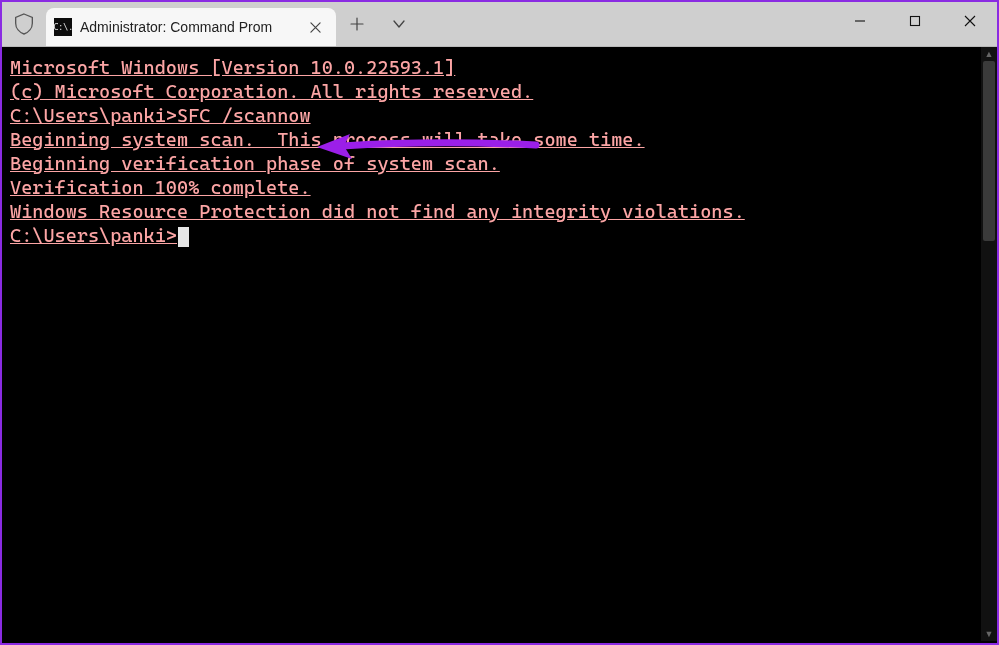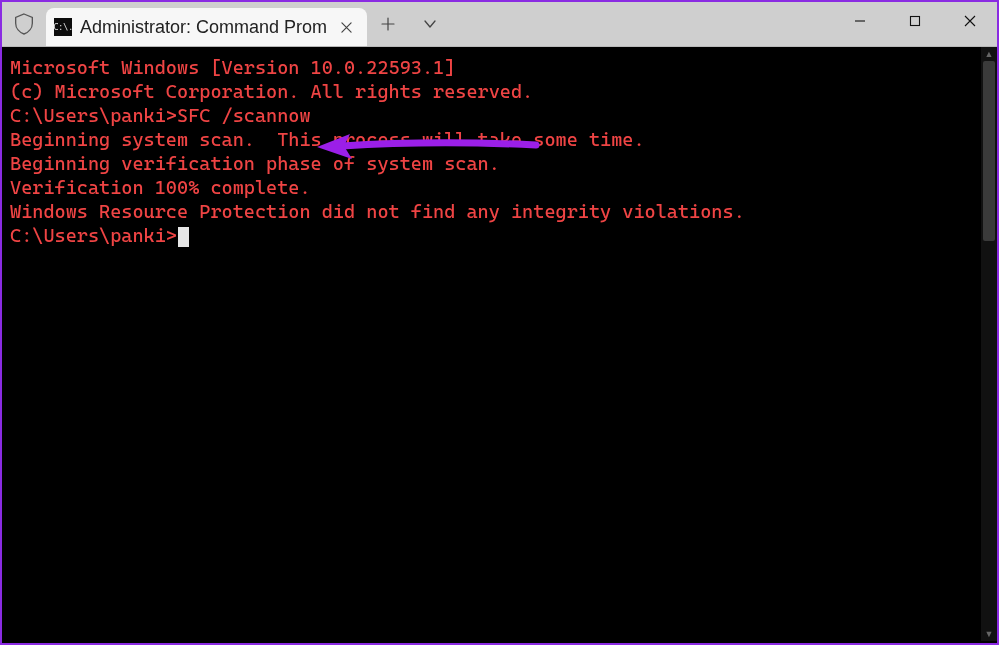--- a/index.html
+++ b/index.html
@@ -35,21 +35,21 @@
     min-width: 290px;
     position: relative;
   }
   .tab-icon {
     width: 18px; height: 18px;
     background: #0c0c0c;
     display: flex; align-items: center; justify-content: center;
     font-size: 9px; color: #dcdcdc; font-family: Consolas, monospace;
     letter-spacing: -0.5px;
   }
-  .tab-title { font-size: 18px; color: #222; white-space: nowrap; overflow: hidden; flex: 1; }
+  .tab-title { font-size: 14px; color: #222; white-space: nowrap; overflow: hidden; flex: 1; }
   .tab-close {
     width: 22px; height: 22px;
     display: flex; align-items: center; justify-content: center;
     border-radius: 3px; cursor: pointer;
   }
   .tab-close svg { width: 11px; height: 11px; }
   .tab-tools {
     display: flex; align-items: center;
     height: 45px;
     gap: 0;
@@ -67,28 +67,29 @@
   }
   .win-btn {
     width: 55px; height: 38px;
     display: flex; align-items: center; justify-content: center;
     color: #222;
   }
   .win-btn svg { width: 12px; height: 12px; }
   .terminal {
     flex: 1;
     background: #000;
-    color: #ef4444;
+    color: #fca5a5;
     font-family: Consolas, "Cascadia Mono", monospace;
     font-size: 19px;
     line-height: 24px;
     padding: 8px 0 8px 8px;
     white-space: pre;
     position: relative;
     overflow: hidden;
+    text-decoration: underline;
   }
   .terminal .line { white-space: pre; }
   .cursor {
     display: inline-block;
     width: 11px; height: 20px;
     background: #e6e6e6;
     vertical-align: text-bottom;
     margin-left: 1px;
     position: relative; top: 1px;
   }

